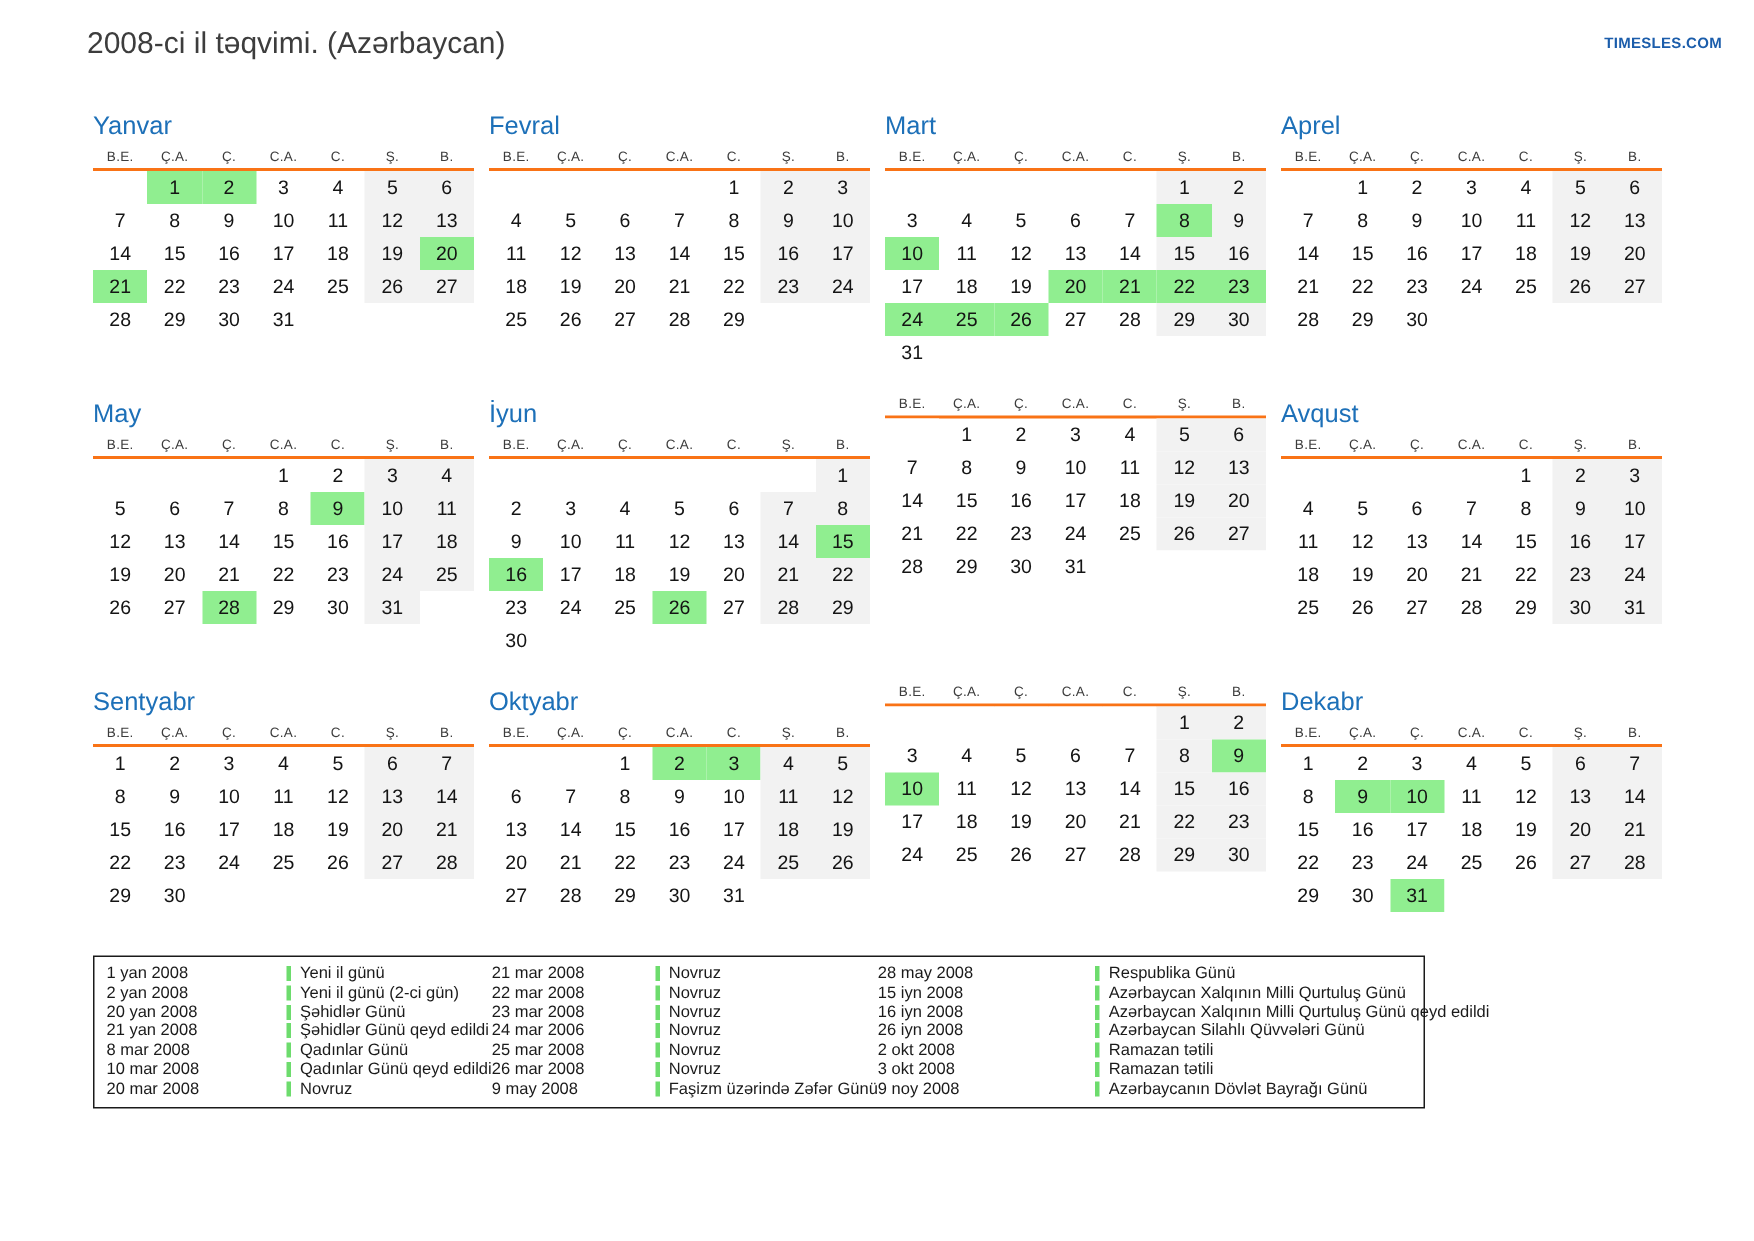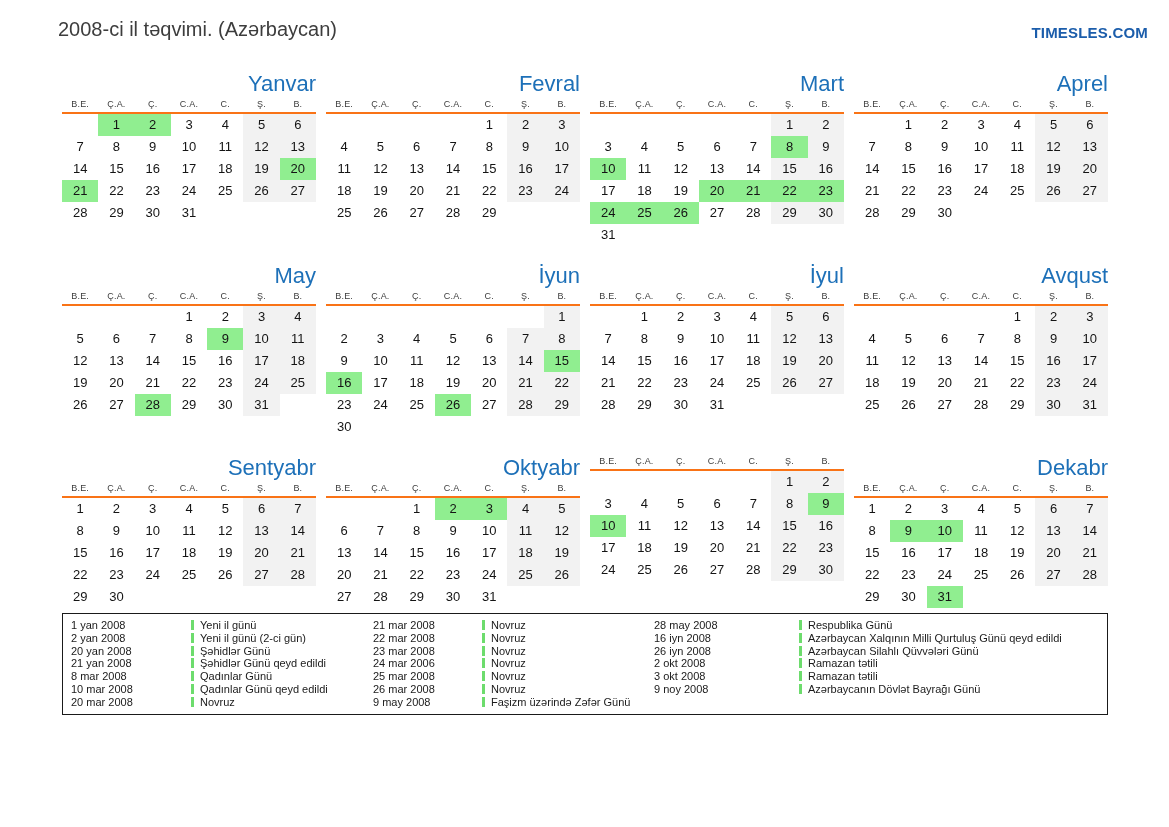--- a/index.html
+++ b/index.html
@@ -1,39 +1,39 @@
 <!DOCTYPE html>
 <html><head>
 <meta charset="utf-8">
 <style>
   html,body{margin:0;padding:0;background:#fff;}
   body{font-family:"Liberation Sans","DejaVu Sans",sans-serif;color:#1a1a1a;}
   .page{position:relative;width:1169px;height:827px;background:#fff;overflow:hidden;padding-left:40px;}
 
   
   .page-title{position:absolute;left:58px;top:18px;font-size:20px;color:#3d3d3d;}
-  .site-logo{position:absolute;right:61px;top:24px;font-size:15px;font-weight:bold;
+  .site-logo{position:absolute;right:61px;top:24px;font-size:10px;font-weight:bold;
              color:#1b5dab;letter-spacing:.2px;text-decoration:none;cursor:pointer;}
 
   
   .months-grid{position:absolute;left:62px;top:72px;width:1046px;
                display:grid;grid-template-columns:repeat(4,1fr);column-gap:10px;row-gap:18px;}
   .month{width:100%;}
-  .month-title{text-align:right;font-size:22px;color:#1d70b8;height:24px;line-height:24px;margin-bottom:3px;}
+  .month-title{text-align:left;font-size:17px;color:#1d70b8;height:24px;line-height:24px;margin-bottom:3px;}
   .weekday-row{display:grid;grid-template-columns:repeat(7,1fr);
                border-bottom:2px solid #f97316;padding-bottom:3px;}
   .weekday{ text-align:center;font-size:9px;color:#3c3c3c;letter-spacing:.2px;}
   .weeks{display:grid;grid-template-columns:repeat(7,1fr);}
   .day-cell{height:22px;line-height:22px;text-align:center;font-size:13px;color:#141414;}
   .day-cell.we{background:#f2f2f2;}
   .day-cell.hl{background:#90ee90;}
   .day-cell.empty{background:#fff;}
 
   
-  .legend{position:absolute;left:62px;top:613px;width:1046px;box-sizing:border-box;
+  .legend{position:absolute;left:62px;top:637px;width:888px;box-sizing:border-box;
           border:1.5px solid #1a1a1a;padding:5px 0 5px 8px;display:flex;background:#fff;}
   .legend-group{display:flex;flex-direction:column;}
   .legend-group.g0{width:302px;}
   .legend-group.g1{width:281px;}
   .legend-group.g2{width:448px;}
   .legend-row{display:flex;height:12.8px;line-height:12.8px;font-size:11px;white-space:nowrap;}
   .legend-date{flex:0 0 auto;}
   .g0 .legend-date{width:120px;}
   .g1 .legend-date{width:109px;}
   .g2 .legend-date{width:145px;}
@@ -349,21 +349,20 @@
           <div class="day-cell">30</div>
           <div class="day-cell empty"></div>
           <div class="day-cell empty"></div>
           <div class="day-cell empty"></div>
           <div class="day-cell empty"></div>
           <div class="day-cell empty"></div>
           <div class="day-cell empty"></div>
         </div>
       </div>
       <div class="month">
-        <div class="month-title">İyul</div>
         <div class="weekday-row">
           <div class="weekday">B.E.</div>
           <div class="weekday">Ç.A.</div>
           <div class="weekday">Ç.</div>
           <div class="weekday">C.A.</div>
           <div class="weekday">C.</div>
           <div class="weekday">Ş.</div>
           <div class="weekday">B.</div>
         </div>
         <div class="weeks">
@@ -724,20 +723,25 @@
           <div class="legend-name">Faşizm üzərində Zəfər Günü</div>
         </div>
       </div>
       <div class="legend-group g2">
         <div class="legend-row">
           <div class="legend-date">28 may 2008</div>
           <div class="legend-bar"></div>
           <div class="legend-name">Respublika Günü</div>
         </div>
         <div class="legend-row">
+          <div class="legend-date">15 iyn 2008</div>
+          <div class="legend-bar"></div>
+          <div class="legend-name">Azərbaycan Xalqının Milli Qurtuluş Günü</div>
+        </div>
+        <div class="legend-row">
           <div class="legend-date">16 iyn 2008</div>
           <div class="legend-bar"></div>
           <div class="legend-name">Azərbaycan Xalqının Milli Qurtuluş Günü qeyd edildi</div>
         </div>
         <div class="legend-row">
           <div class="legend-date">26 iyn 2008</div>
           <div class="legend-bar"></div>
           <div class="legend-name">Azərbaycan Silahlı Qüvvələri Günü</div>
         </div>
         <div class="legend-row">

